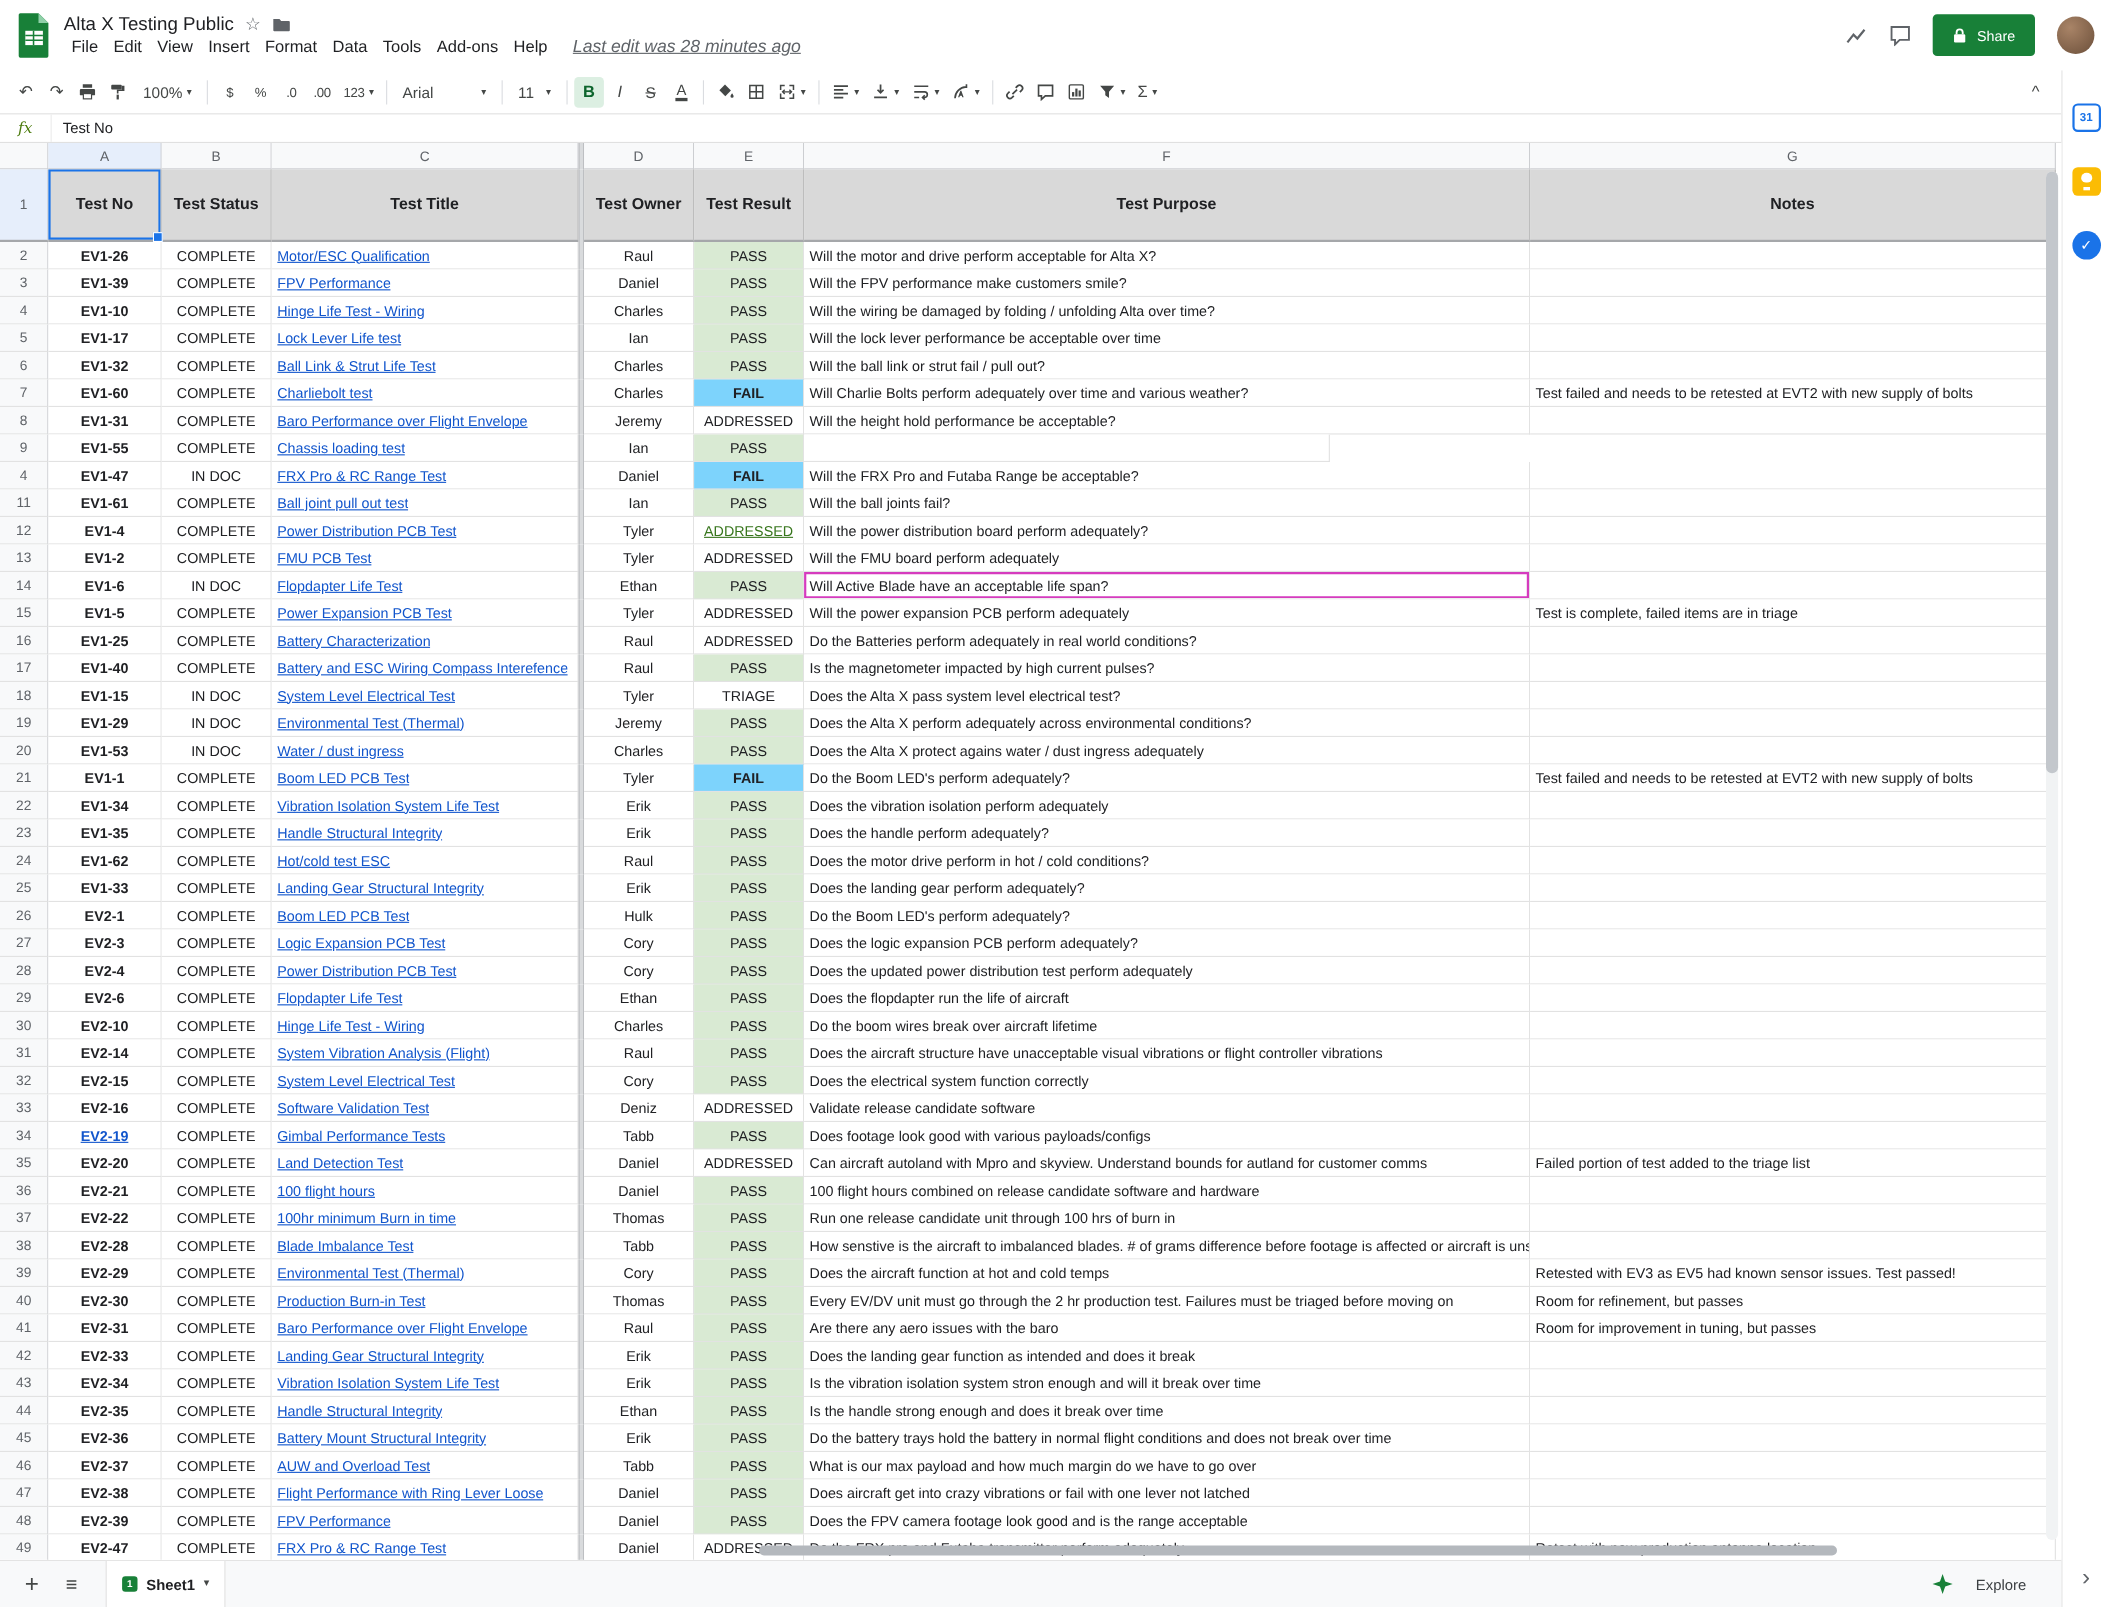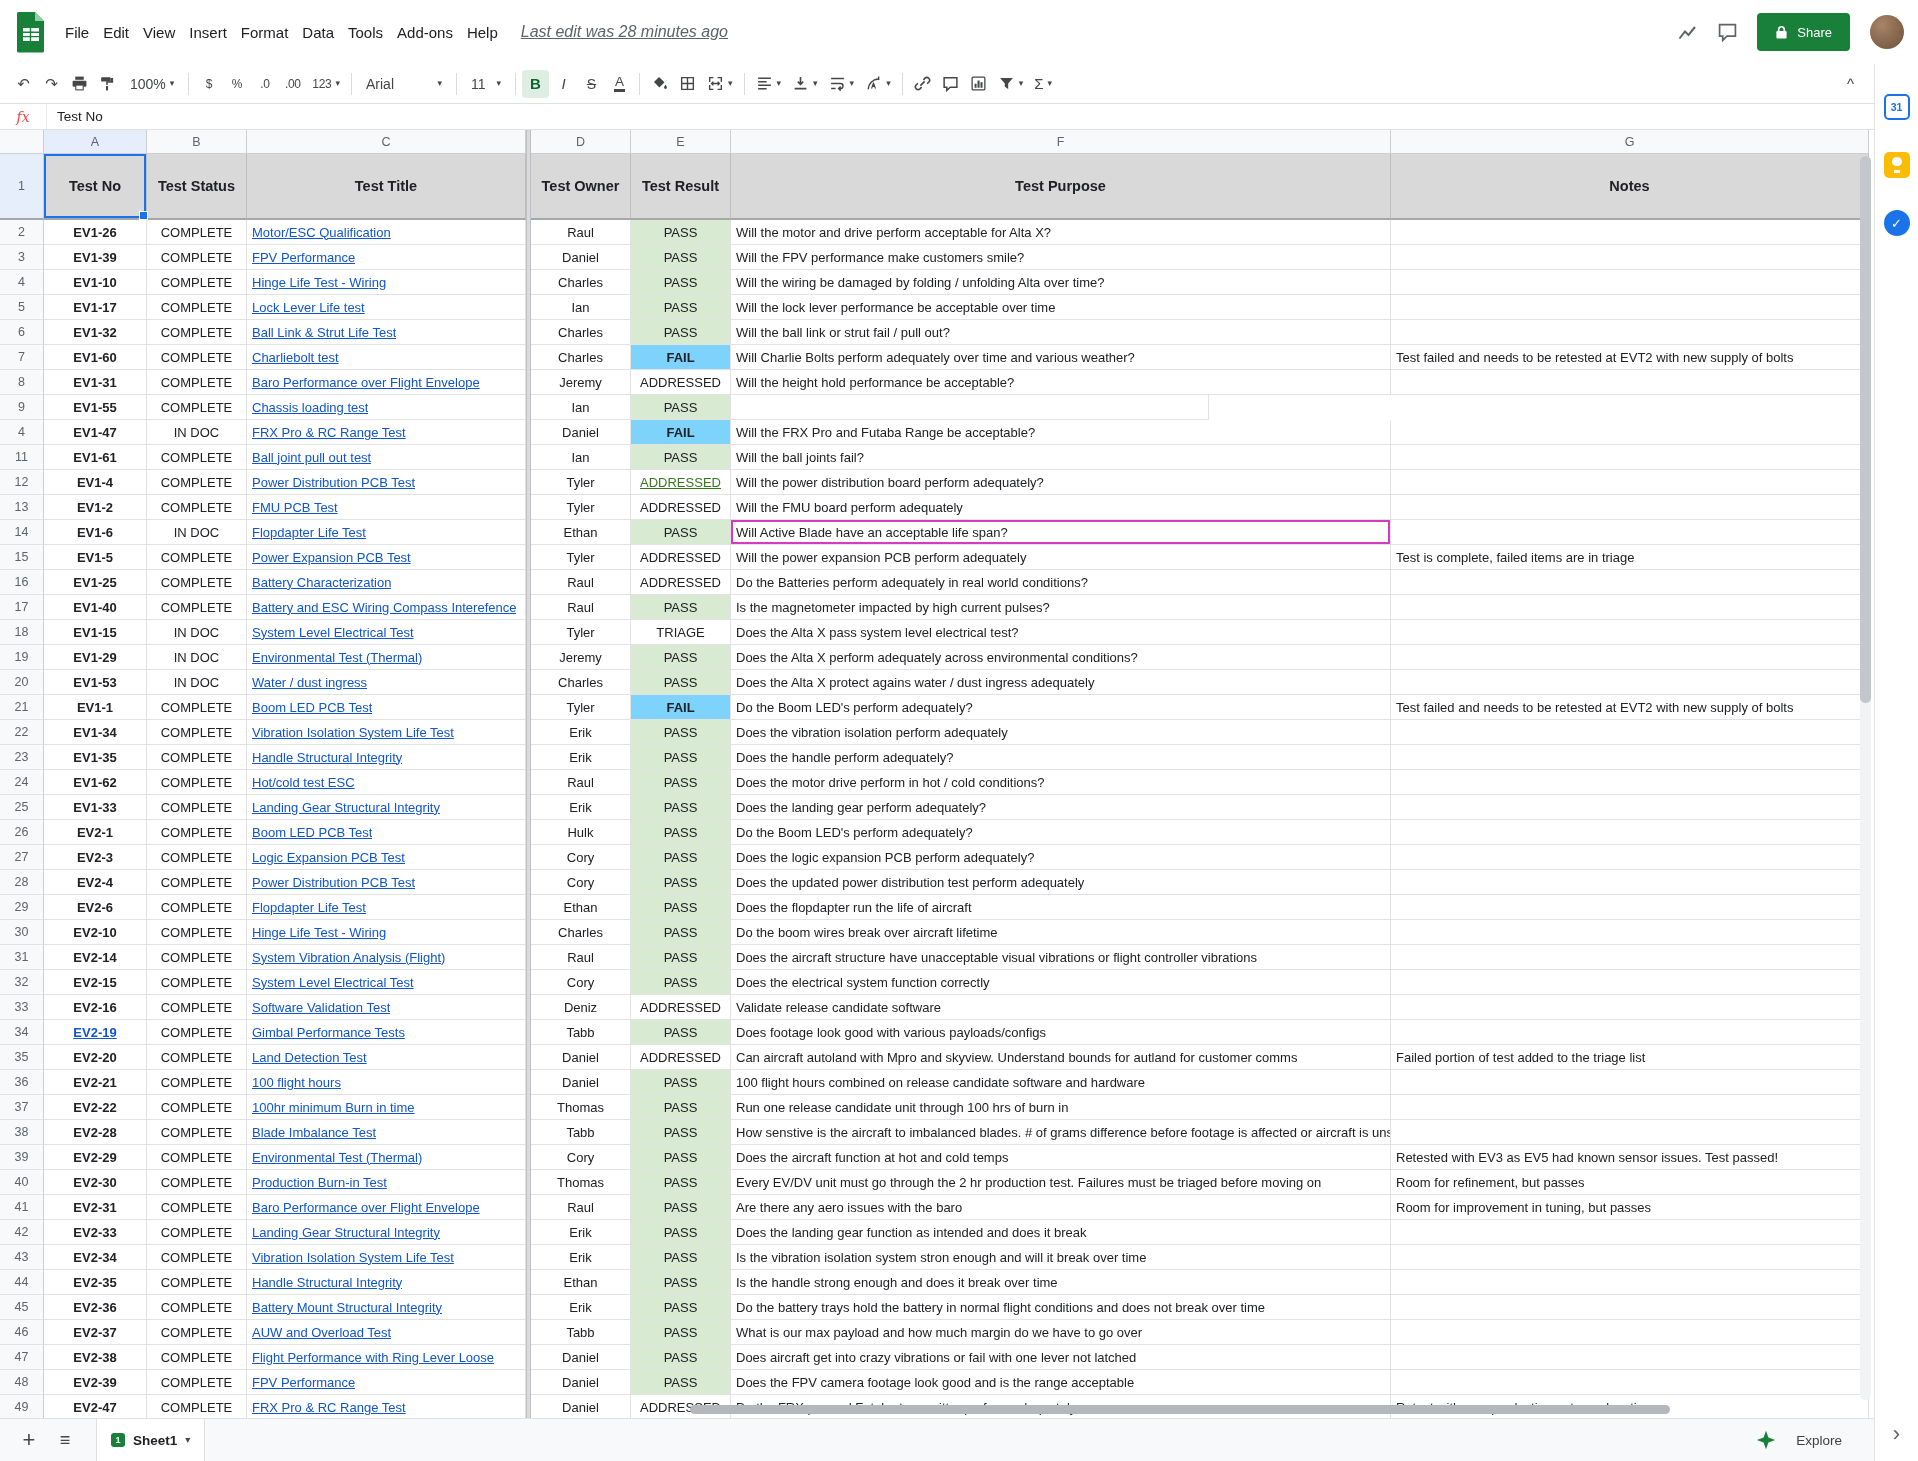--- a/index.html
+++ b/index.html
@@ -52,21 +52,21 @@
   .g-strike { text-decoration:line-through; font-size:14px !important; }
   .g-underbar { font-size:13.5px !important; border-bottom:3px solid #444746; padding:0 1px 1px; }
   .tlabel { font-size:14px; }
   .caret { font-size:9px; color:#444746; line-height:1; }
   .tb-divider { width:1px; height:22px; background:#dadce0; margin:0 5px; flex-shrink:0; }
   .svgi { display:flex; }
   .svgi svg { width:17px; height:17px; display:block; }
   
   .formula-bar { height:26px; display:flex; align-items:center; border-bottom:1px solid #e0e0e0; }
   .fx { width:46px; text-align:center; font-style:italic; font-family:"DejaVu Serif",serif;
-        color:#ef4444; font-size:14px; flex-shrink:0; }
+        color:#4d7c0f; font-size:14px; flex-shrink:0; }
   .formula-value { font-size:13.5px; color:#202124; padding-left:10px; border-left:1px solid #ececec;
                    flex:1; height:100%; display:flex; align-items:center; cursor:text; }
   
   .grid-area { position:relative; flex:1; overflow:hidden; background:#fff; }
   .letters-row { display:flex; height:24px; }
   .lcell { height:24px; display:flex; align-items:center; justify-content:center; background:#f8f9fa;
            border-right:1px solid #ccced1; border-bottom:1px solid #ccced1; color:#5f6368;
            font-size:12.5px; flex-shrink:0; cursor:pointer; }
   .lcell.hl { background:#e6eefb; }
   .freeze-gap { width:5px; background:#d9dbdd; border-left:1px solid #bdbfc2; border-right:1px solid #bdbfc2; flex-shrink:0; }
@@ -124,20 +124,29 @@
 <div class="topbar">
   <div class="logo">
     <svg width="34" height="42" viewBox="0 0 34 42">
       <path d="M4.5 1h16.5l9 9v30a1.5 1.5 0 0 1-1.5 1.5h-24A1.5 1.5 0 0 1 3 40V2.5A1.5 1.5 0 0 1 4.5 1z" fill="#188038"></path>
       <path d="M21 1l9 9h-9z" fill="#8fd0a8"></path>
       <rect x="9" y="17" width="16" height="13" fill="#fff"></rect>
       <path d="M9 21.3h16M9 25.6h16M16.5 17v13" stroke="#188038" stroke-width="1.4"></path>
     </svg>
   </div>
   <div class="title-wrap">
+    <div class="title-row">
+      <span class="doc-title">Alta X Testing Public</span>
+      <span class="star">☆</span>
+      <span class="folder">
+        <svg viewBox="0 0 18 16" width="17" height="15">
+            <path d="M1.5 2.5h6l1.6 1.8h7.4a1 1 0 0 1 1 1v8a1 1 0 0 1-1 1h-14a1 1 0 0 1-1-1z" fill="#5f6368"></path>
+          </svg>
+      </span>
+    </div>
     <div class="menu-row" id="menubar">
         <span class="menu-item">File</span>
         <span class="menu-item">Edit</span>
         <span class="menu-item">View</span>
         <span class="menu-item">Insert</span>
         <span class="menu-item">Format</span>
         <span class="menu-item">Data</span>
         <span class="menu-item">Tools</span>
         <span class="menu-item">Add-ons</span>
         <span class="menu-item">Help</span>

